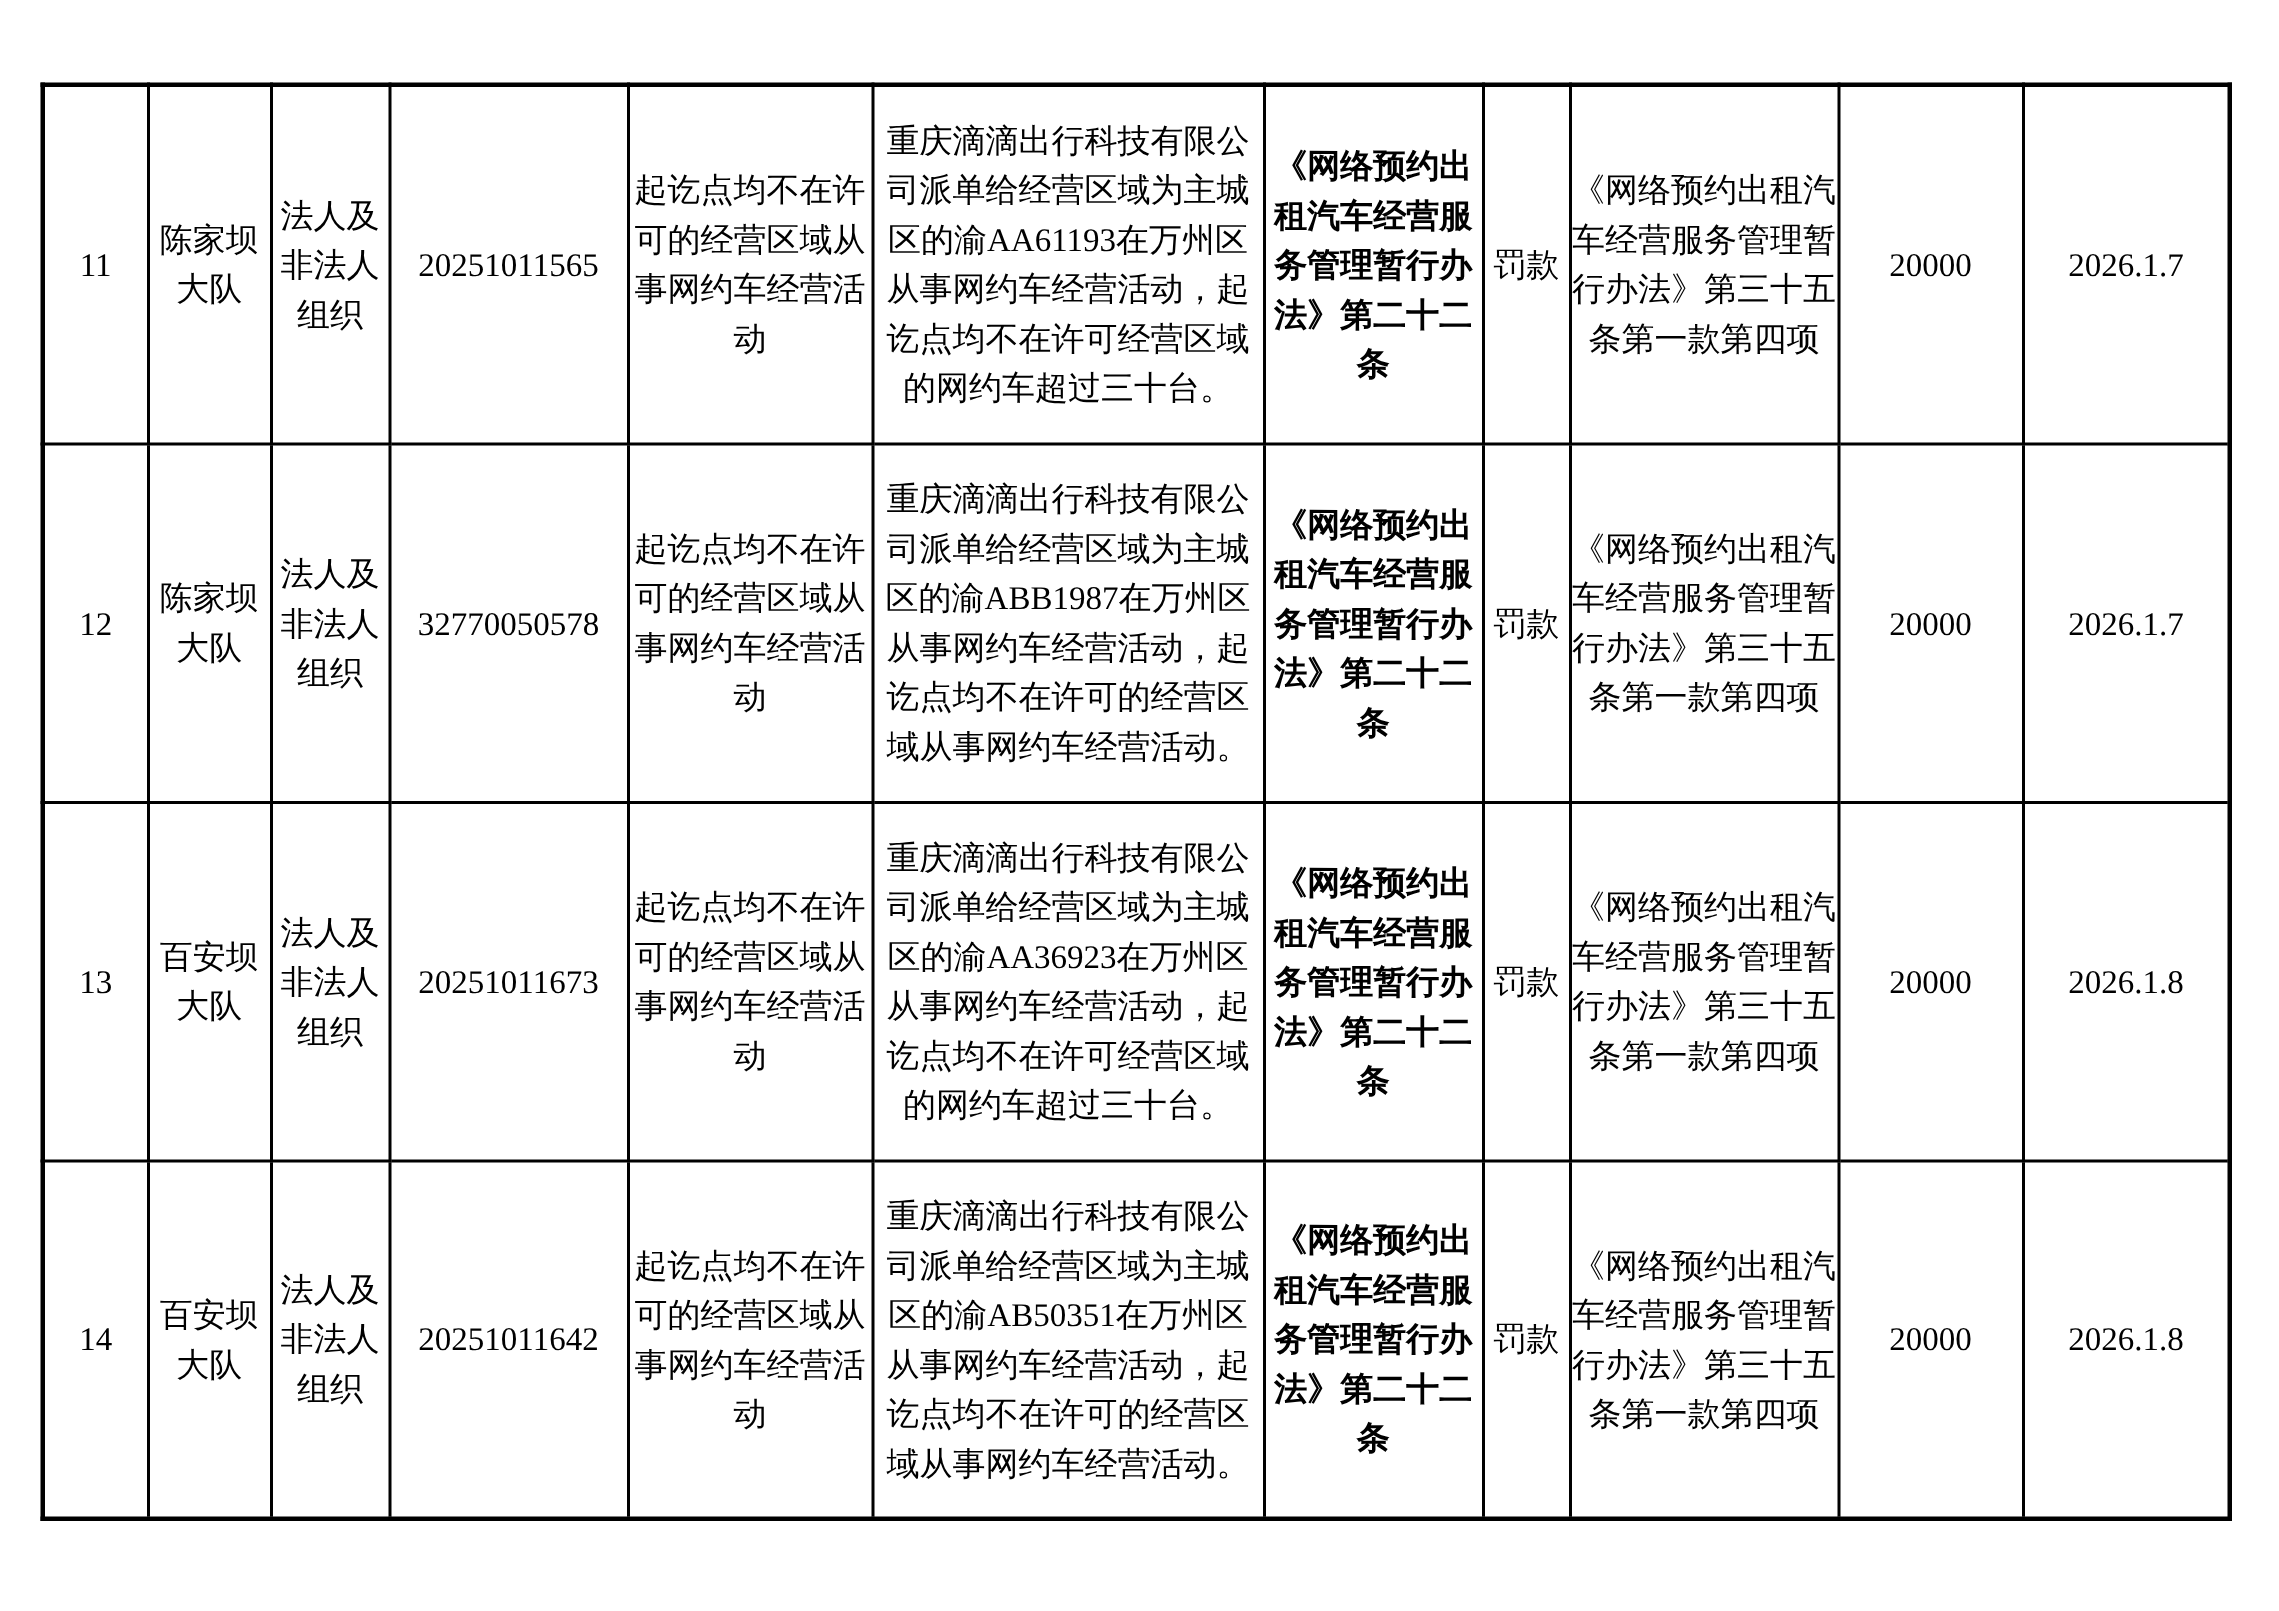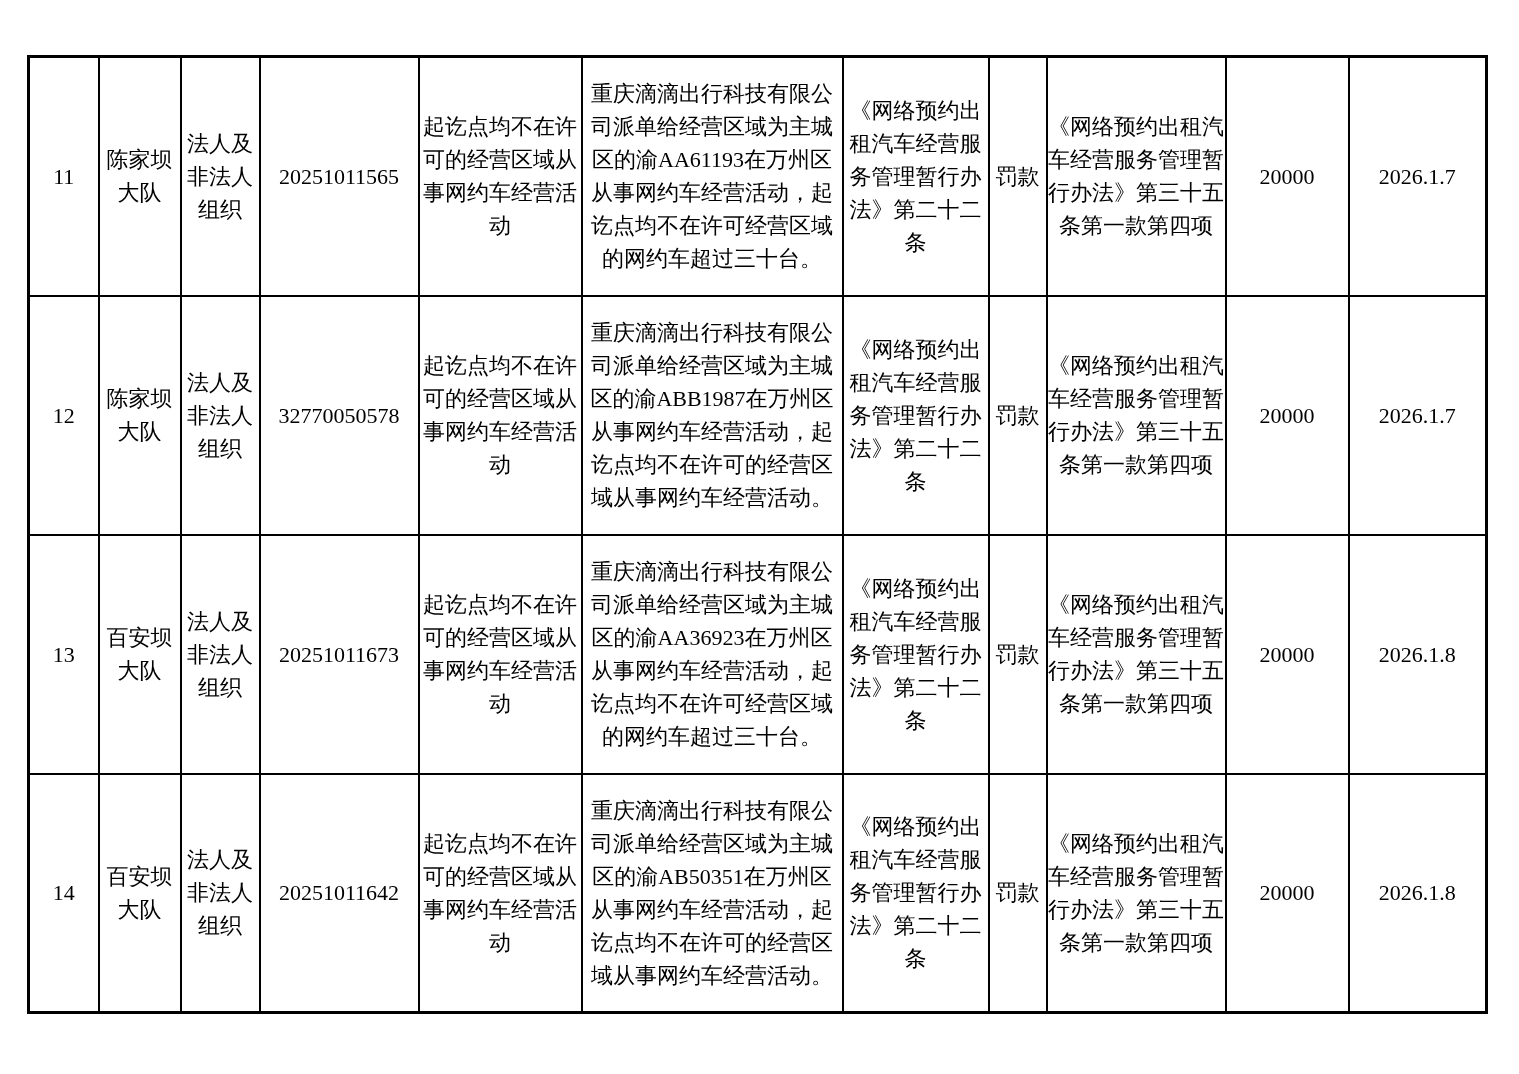--- a/index.html
+++ b/index.html
@@ -33,21 +33,21 @@
     vertical-align: middle;
     font-size: 22px;
     line-height: 33px;
     padding: 0;
     overflow: hidden;
   }
   td.c2 { padding: 0 6px; margin-top: 24px; }
   td.c3 { padding: 0 5px; }
   td.c5 { padding: 0 8px; }
   td.c6 { padding: 0 6px; }
-  td.c7 { padding: 0 11px; }
+  td.c7 { padding: 0 11px; font-weight: bold; }
   td.c9 { padding: 0 6px; }
 </style>
 </head>
 <body>
 
 <div class="page">
   <table class="penalty-table">
     <colgroup>
       <col style="width:70px">
       <col style="width:82px">

